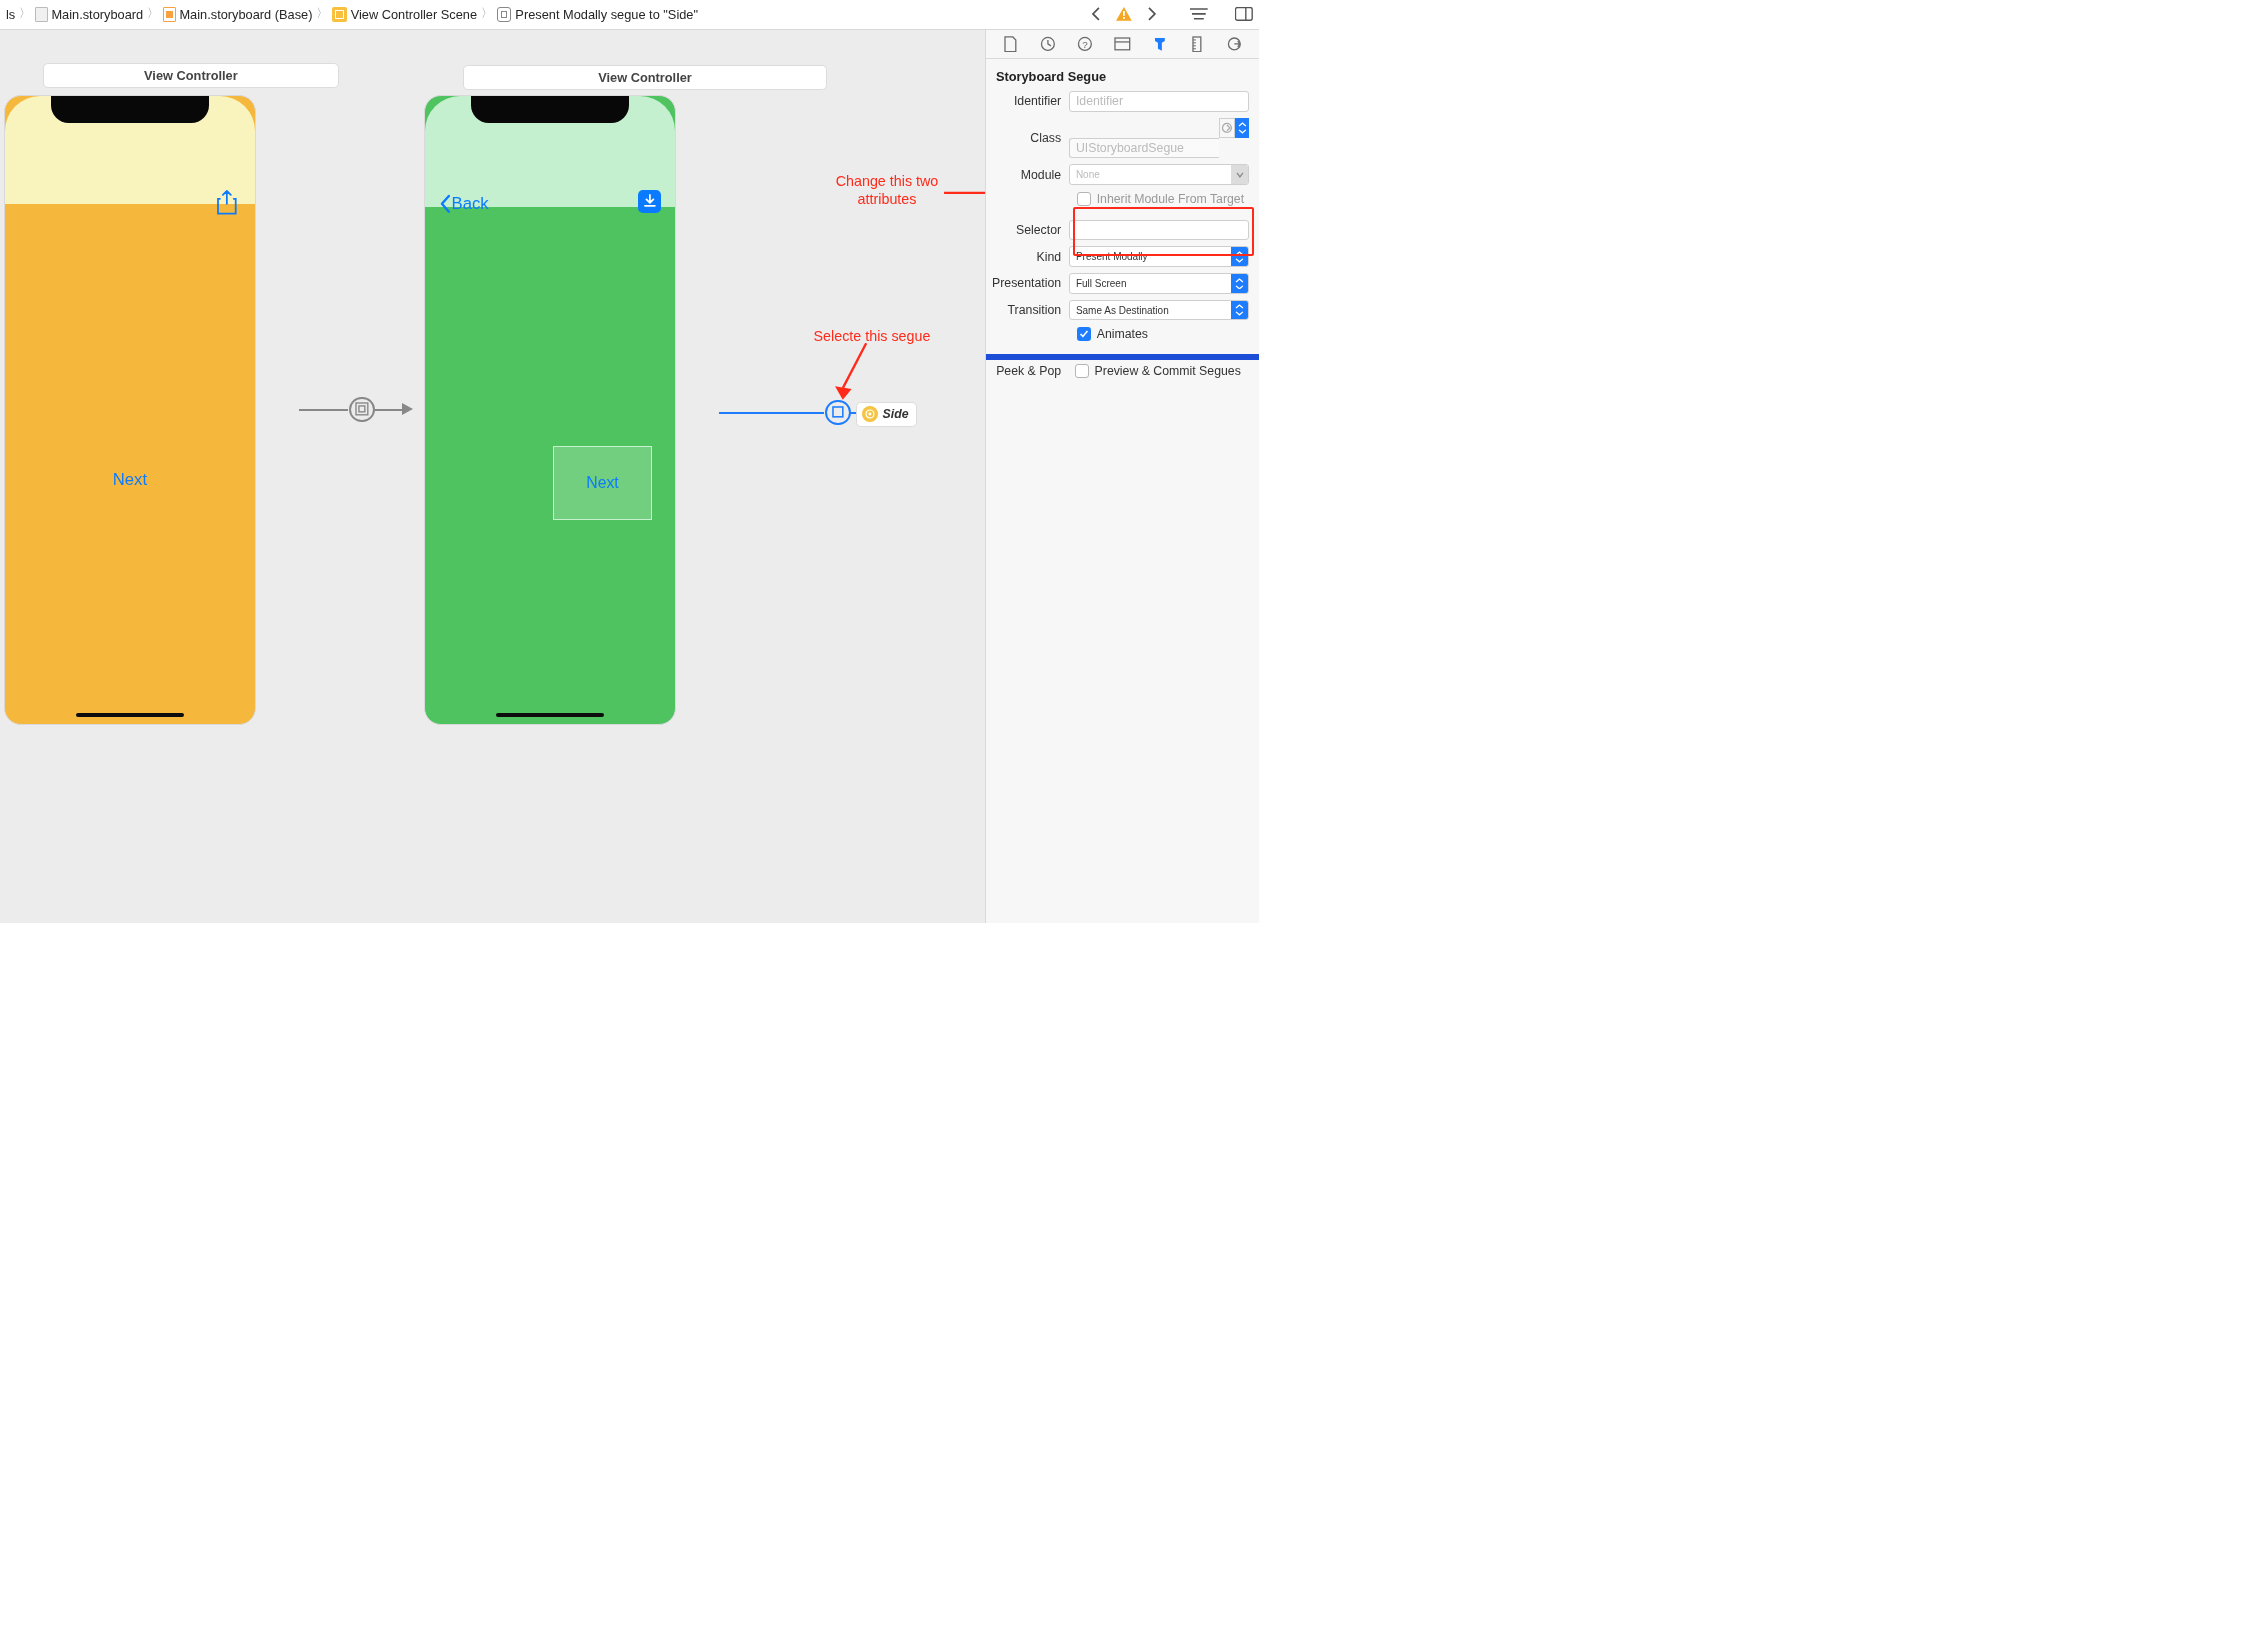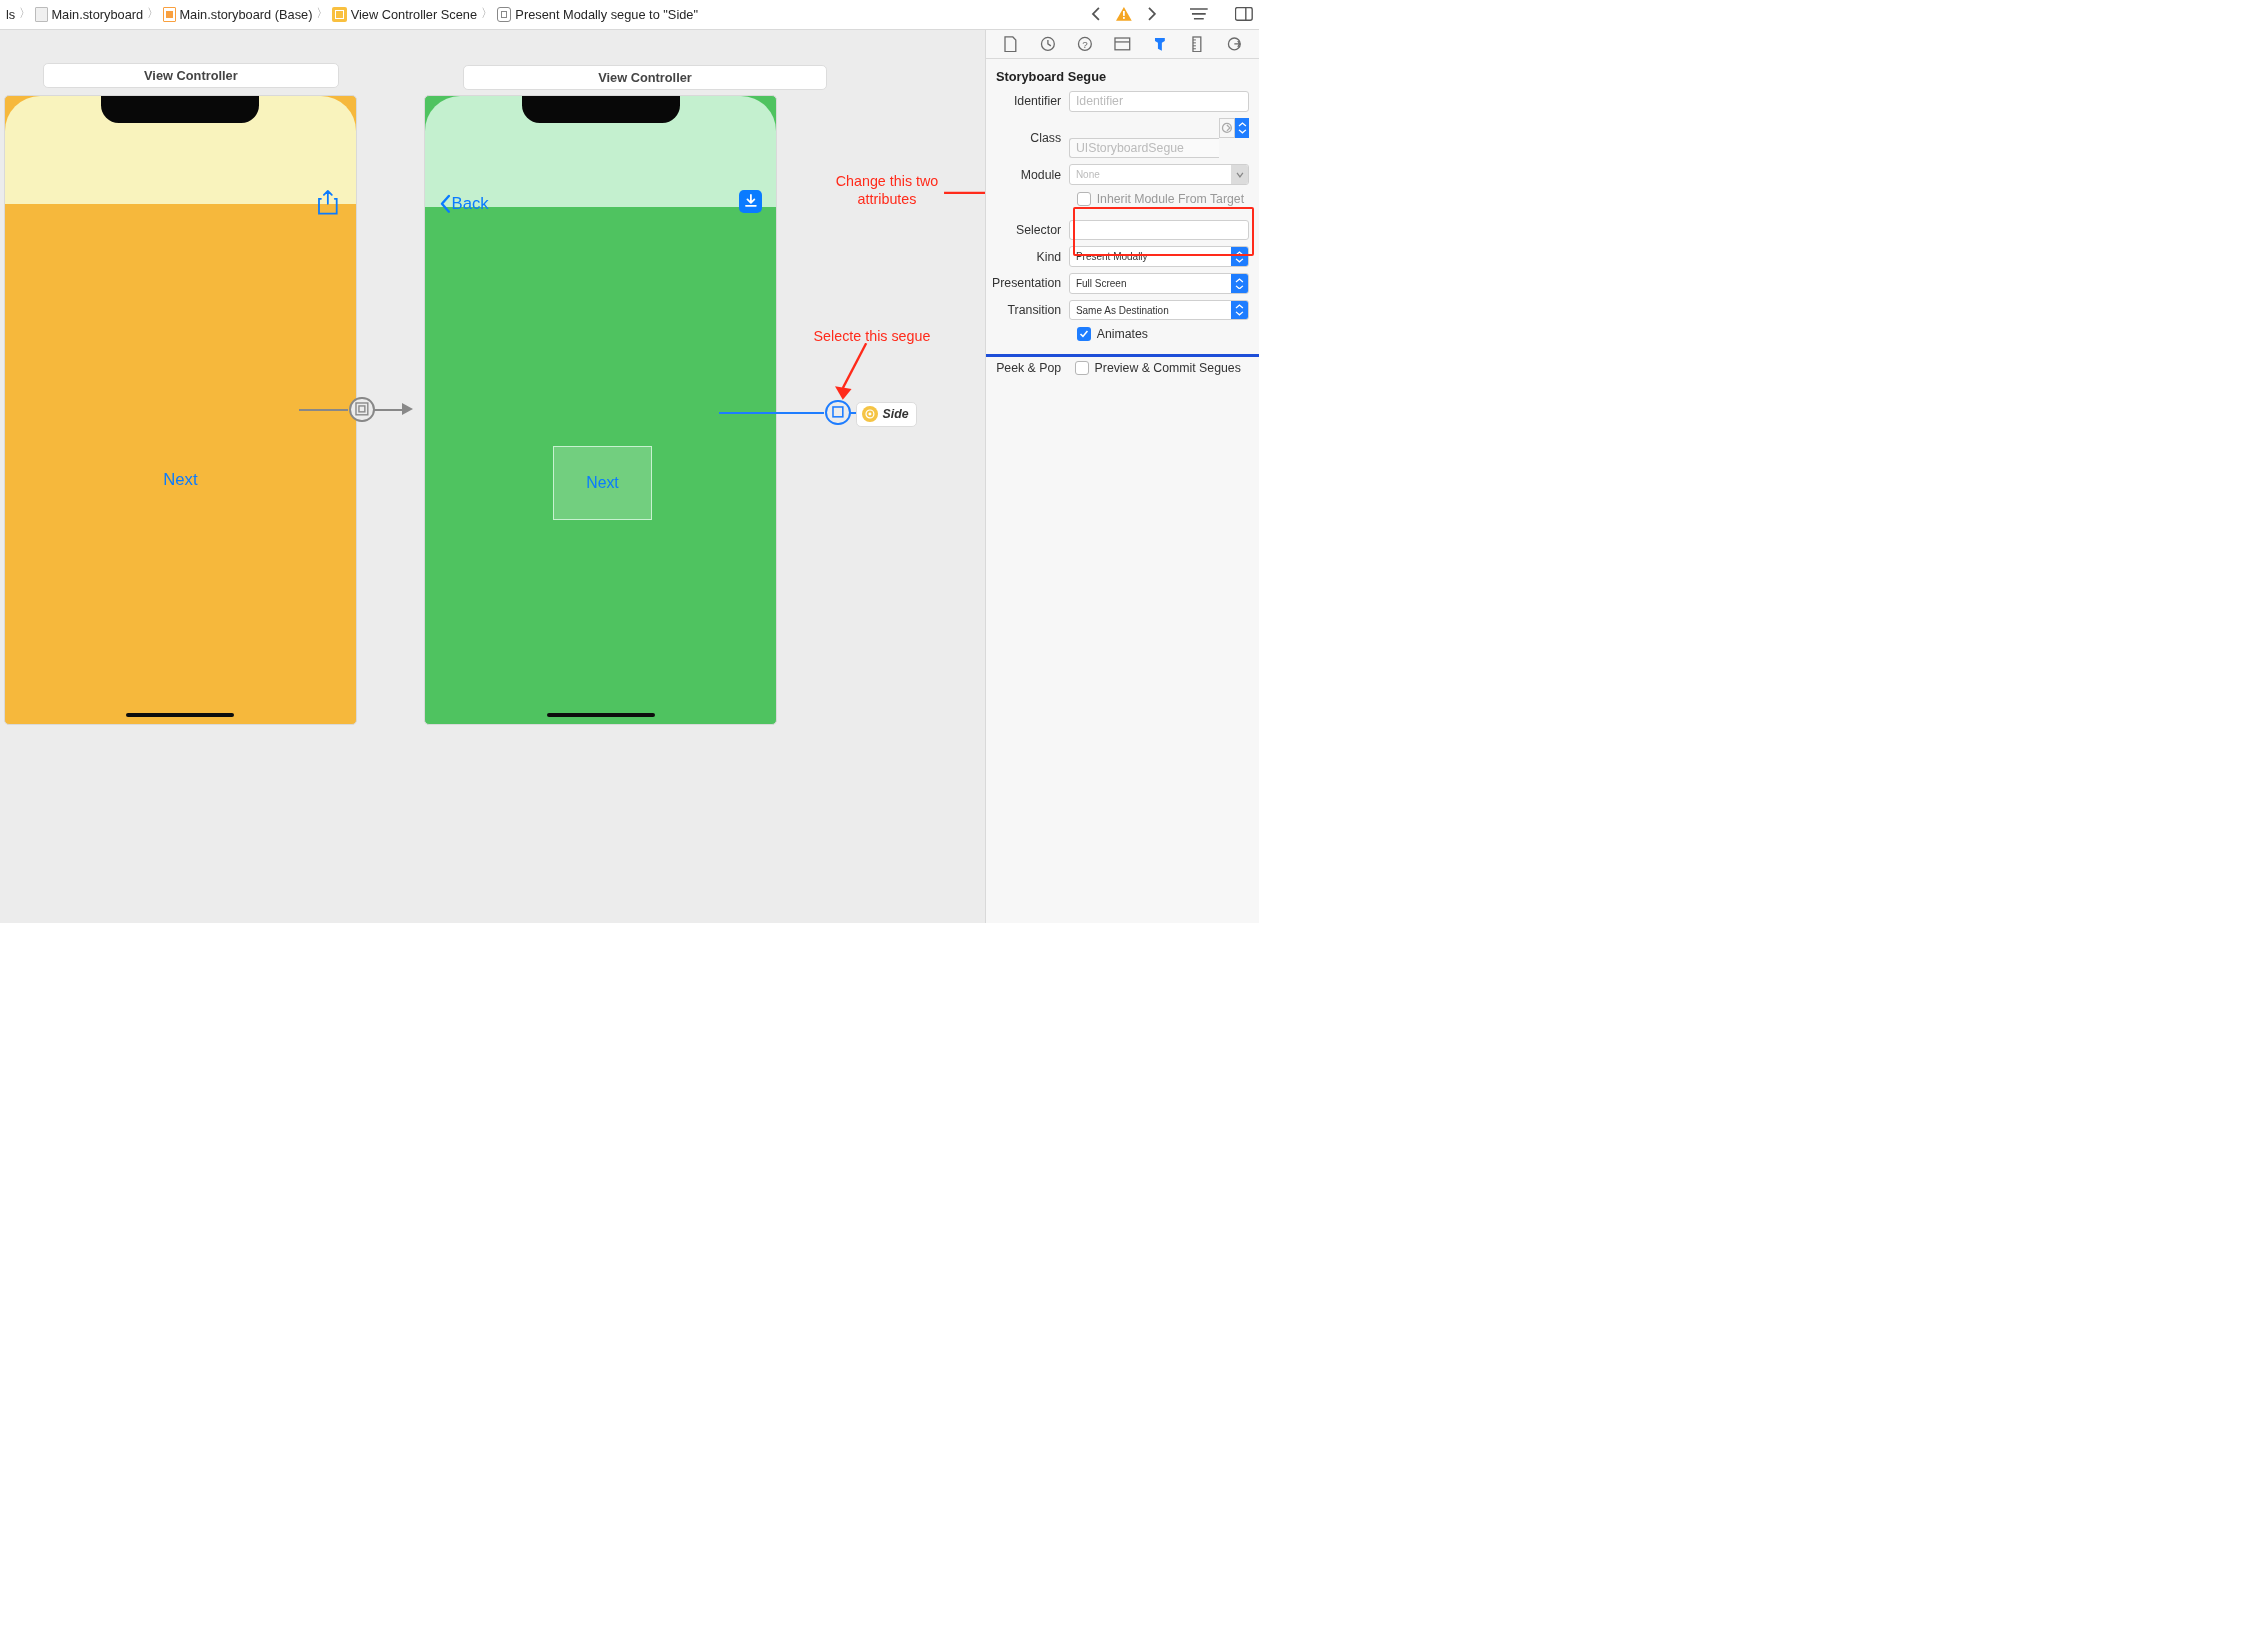--- a/index.html
+++ b/index.html
@@ -27,21 +27,21 @@
   
   .main { position:absolute; top:29.6px; bottom:0; left:0; right:274px; background:#ececec; overflow:hidden; }
   .canvas { position:relative; width:100%; height:100%; }
 
   
   .inspector { position:absolute; top:29.6px; right:0; bottom:0; width:274px; background:#f7f7f7; border-left:1px solid #d9d9d9; }
   .insp-tabs { height:29.6px; border-bottom:1px solid #d9d9d9; display:flex; align-items:center; justify-content:space-around; padding:0 5.9px; background:#f7f7f7; }
   .insp-tab { width:21.7px; height:21.7px; display:flex; align-items:center; justify-content:center; color:#6a6a6a; border-radius:3px; }
   .insp-tab.active { color:#1e7dff; }
 
-  .insp-section { padding:3.9px 0 9.9px; border-bottom:3px solid #1d4ed8; }
+  .insp-section { padding:3.9px 0 9.9px; border-bottom:6px solid #1d4ed8; }
   .insp-title { font-weight:600; font-size:12.8px; padding:5.9px 9.9px 3.9px; color:#222; }
   .insp-row { display:flex; align-items:center; padding:3px 9.9px 3px 0; }
   .insp-label { width:83px; text-align:right; padding-right:7.9px; font-size:12.3px; color:#333; }
   .insp-field { flex:1; }
   .insp-input { width:100%; height:20.7px; border:1px solid #cfcfcf; border-radius:3px; padding:0 5.9px; font-size:12.3px; background:#fff; }
   .insp-input.disabled { color:#bbb; background:#fafafa;margin-top:20px; }
   .insp-input::placeholder { color:#bbb; }
   .insp-select { width:100%; height:20.7px; display:flex; border:1px solid #cfcfcf; border-radius:3px; background:#fff; overflow:hidden; }
   .insp-select-text { flex:1; padding:0 5.9px; display:flex; align-items:center; font-size:10px; color:#333;}
   .insp-select-text.disabled { color:#bbb; }
@@ -58,21 +58,21 @@
   .highlight-pair { position:absolute; border:2.5px solid #ff2a1a; border-radius:2px; pointer-events:none; }
 
   
   .class-row .insp-field{ display:flex; gap:0;}
   .class-row .insp-input{ border-top-right-radius:0; border-bottom-right-radius:0; border-right:none;}
   .class-circle { width:19.7px; height:20.7px; border:1px solid #cfcfcf; display:flex; align-items:center; justify-content:center;}
   .class-arrow { width:16.7px; height:20.7px; background:#1e7dff; display:flex; flex-direction:column; align-items:center; justify-content:center; }
 
   
   .scene-title { position:absolute; width:384px; height:25.6px; background:#fff; border:1px solid #dcdcdc; border-radius:4.9px; display:flex; align-items:center; justify-content:center; font-weight:600; color:#444; font-size:12.8px;margin-left:39px; }
-  .phone { position:absolute; width:353px; height:630px; border-radius:5px; }
+  .phone { position:absolute; width:252px; height:630px; border-radius:17px; }
   .phone.orange { left:3.9px; top:65px; background:#f6b83c; border:1px solid #d9d9d9;}
   .phone.green { left:424px; top:65px; background:#4fc360; border:1px solid #d9d9d9;}
   .p-top-yellow{ position:absolute; top:0; left:0; right:0; height:108px; background:#f9f3bd; border-radius:35px 35px 0 0;}
   .p-top-mint{ position:absolute; top:0; left:0; right:0; height:111px; background:#c4f0cf; border-radius:35px 35px 0 0;}
   .notch { position:absolute; top:0; left:50%; transform:translateX(-50%); width:158px; height:27.6px; background:#080808; border-radius:0 0 17.7px 17.7px;}
   .home-ind { position:absolute; bottom:6.9px; left:50%; transform:translateX(-50%); width:108px; height:3.9px; background:#0d0d0d; border-radius:3px;}
   .share-icon{ position:absolute; top:94px; right:17.7px; color:#0a7bff; }
   .back-lbl{ position:absolute; top:98px; left:13.8px; color:#0a7bff; font-size:16.7px; display:flex; align-items:center; gap:0px;}
   .dl-btn{ position:absolute; top:94px; right:13.8px; width:23.6px; height:23.6px; background:#0a7bff; border-radius:4.9px; display:flex; align-items:center; justify-content:center;}
   .next-btn1{ position:absolute; top:374px; left:0; right:0; text-align:center; color:#0a7bff; font-size:16.7px;}

